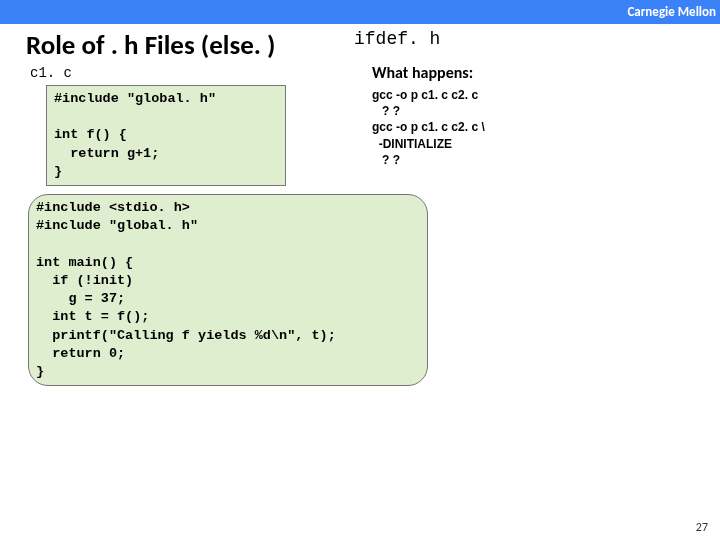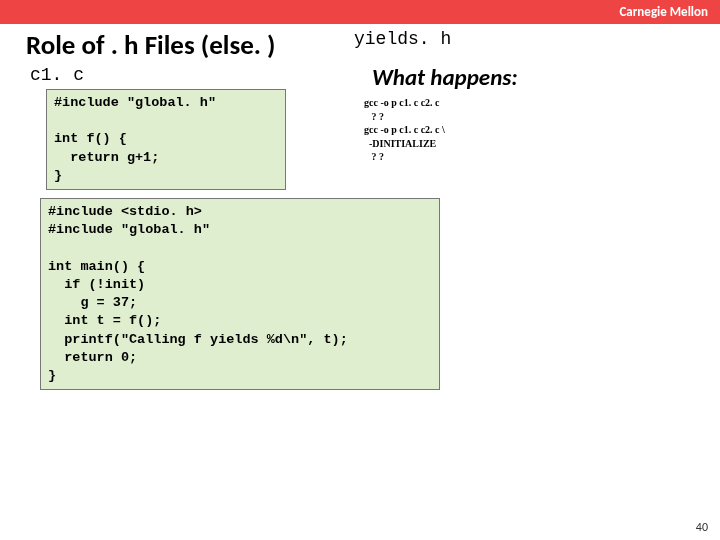--- a/index.html
+++ b/index.html
@@ -7,26 +7,26 @@
     width: 720px;
     height: 540px;
     background: #fff;
     font-family: Calibri, Arial, sans-serif;
     position: relative;
     overflow: hidden;
   }
   .topbar {
     width: 100%;
     height: 24px;
-    background: #ef4444;
+    background: #3b82f6;
     color: #fff;
     text-align: right;
     font-weight: bold;
     font-size: 13px;
-    padding-right: 12px;
+    padding-right: 4px;
     line-height: 24px;
   }
   .slide {
     padding: 4px 20px 0 26px;
     position: relative;
   }
   .title {
     font-size: 27px;
     font-weight: bold;
     color: #000;
@@ -38,54 +38,53 @@
   }
   .leftcol {
     width: 310px;
   }
   .rightcol {
     flex: 1;
     margin-top: -34px;
   }
   .label {
     font-family: "Courier New", monospace;
-    font-size: 18px;
+    font-size: 14px;
     margin: 2px 0 4px 4px;
   }
   .label-right {
     font-family: "Courier New", monospace;
     font-size: 18px;
     margin: 0 0 4px 0;
   }
   .codebox {
     background: #e0eed0;
     border: 1px solid #777;
     font-family: "Courier New", monospace;
     font-size: 13.5px;
     line-height: 1.35;
     padding: 4px 7px;
     white-space: pre;
     font-weight: bold;
   }
   .codebox.small1 { width: 240px; margin-left: 20px; margin-bottom: 8px; }
   .codebox.header { width: 220px; }
-  .codebox.big { width: 400px; margin-left: 14px; }
+  .codebox.big { width: 400px; margin-left: 2px; border-radius: 20px; }
   .what {
-    font-size: 23px;
+    font-size: 16px;
     font-weight: bold;
     margin: 14px 0 5px 18px;
-    font-style: italic;
   }
   .outcome {
-    font-family: Liberation Serif, serif;
-    font-size: 10px;
+    font-family: Liberation Sans, sans-serif;
+    font-size: 12px;
     font-weight: bold;
     line-height: 1.35;
     white-space: pre;
-    margin-left: 10px;
+    margin-left: 18px;
   }
   .pagenum {
     position: absolute;
     right: 12px;
     bottom: 6px;
     font-size: 12px;
     color: #333;
   }
 </style>
 </head>
@@ -114,26 +113,26 @@
 int main() {
   if (!init)
     g = 37;
   int t = f();
   printf("Calling f yields %d\n", t);
   return 0;
 }</div>
     </div>
 
     <div class="rightcol">
-      <div class="label-right">yields. h</div>
+      <div class="label-right">ifdef. h</div>
 
       <div class="what">What happens:</div>
       <div class="outcome">gcc -o p c1. c c2. c
    ? ?
 gcc -o p c1. c c2. c \
   -DINITIALIZE
    ? ?</div>
     </div>
 
   </div>
 </div>
 
-<div class="pagenum">40</div>
+<div class="pagenum">27</div>
 
 </body></html>

